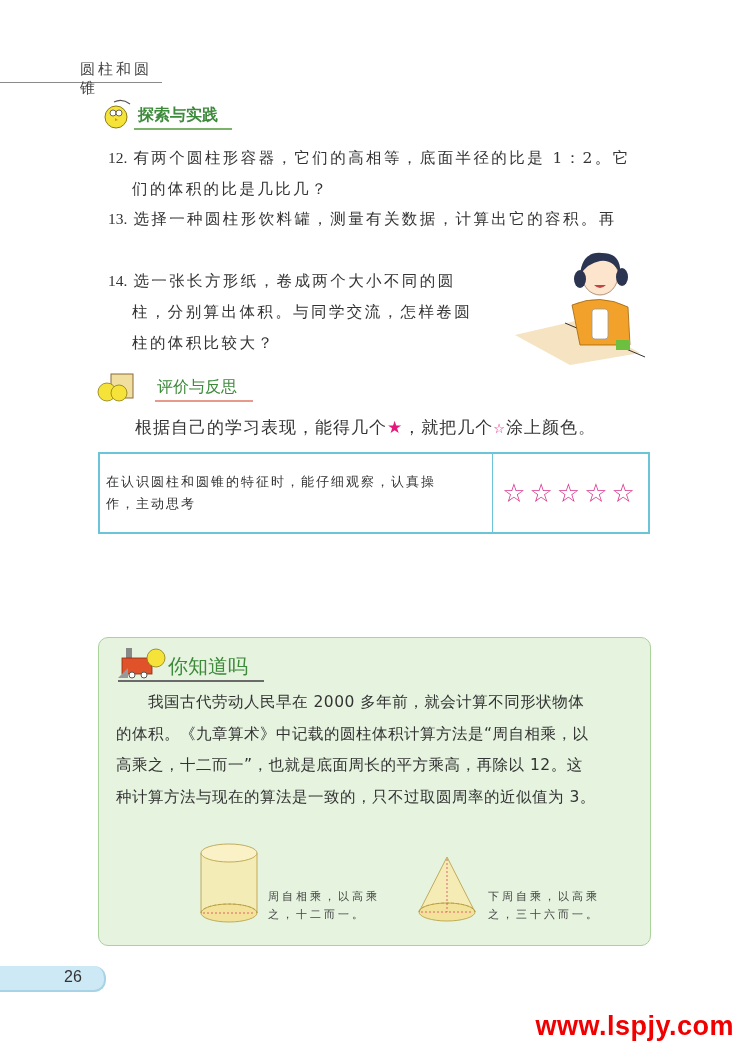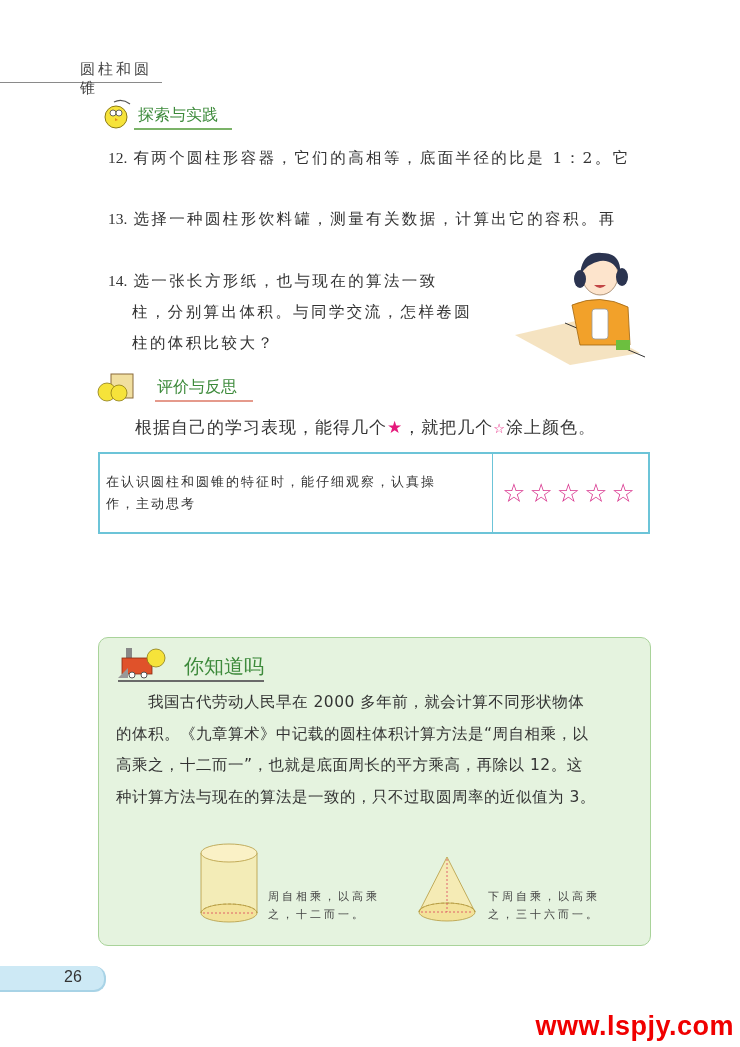--- a/index.html
+++ b/index.html
@@ -38,33 +38,34 @@
 </div>
 
 <div class="abs sec-head" style="left:100px; top:98px;">
   <svg width="34" height="32" viewBox="0 0 34 32">
     <ellipse cx="16" cy="19" rx="11" ry="11" fill="#f6e33a" stroke="#8c7b15" stroke-width="1"></ellipse>
     <circle cx="13" cy="15" r="3" fill="#fff" stroke="#444" stroke-width="0.8"></circle>
     <circle cx="19" cy="15" r="3" fill="#fff" stroke="#444" stroke-width="0.8"></circle>
     <path d="M14 4 Q22 0 30 6" stroke="#555" fill="none" stroke-width="1.2"></path>
     <path d="M15 20 l3 2 l-3 1z" fill="#e08a1e"></path>
   </svg>
-  <div class="underline-green" style="display:flex; align-items:flex-end; padding-left:2px; width:96px;">
+  <div class="underline-green" style="display:flex; align-items:flex-end; padding-left:2px; width:96px;font-weight:bold;">
     <span class="sec-title">探索与实践</span>
   </div>
 </div>
 
 <div class="abs q" style="top:142px; width:540px;">
   <span class="num">12.</span><span>有两个圆柱形容器，它们的高相等，底面半径的比是 1：2。它</span>
+  <span class="indent">们的体积的比是几比几？</span>
 </div>
 <div class="abs q" style="top:203px; width:540px;">
   <span class="num">13.</span><span>选择一种圆柱形饮料罐，测量有关数据，计算出它的容积。再</span>
 </div>
 <div class="abs q" style="top:265px; width:400px;">
-  <span class="num">14.</span><span>选一张长方形纸，也与现在的算法一致</span>
+  <span class="num">14.</span><span>选一张长方形纸，卷成两个大小不同的圆</span>
   <span class="indent">柱，分别算出体积。与同学交流，怎样卷圆</span>
   <span class="indent">柱的体积比较大？</span>
 </div>
 
 <svg class="abs" style="left:510px; top:245px;" width="135" height="120" viewBox="0 0 135 120">
   <polygon points="5,90 70,75 130,108 60,120" fill="#f3dcb2" opacity="0.8"></polygon>
   <line x1="55" y1="78" x2="135" y2="112" stroke="#333" stroke-width="1"></line>
   <path d="M62 60 Q90 48 118 62 L120 100 L70 100 Z" fill="#f2a12a" stroke="#a0650e" stroke-width="0.8"></path>
   <rect x="106" y="95" width="14" height="10" fill="#6cbf3f"></rect>
   <ellipse cx="90" cy="30" rx="18" ry="20" fill="#fde4cc" stroke="#7a5a3a" stroke-width="0.6"></ellipse>
@@ -96,21 +97,21 @@
     <td class="desc">
       <div>在认识圆柱和圆锥的特征时，能仔细观察，认真操</div>
       <div>作，主动思考</div>
     </td>
     <td class="stars">☆☆☆☆☆</td>
   </tr>
 </tbody>
   </table>
 
 <div class="abs box"></div>
-<div class="abs" style="left:118px; top:644px; display:flex; align-items:flex-end; border-bottom:2px solid #6a6a6a; width:146px;gap:16px;">
+<div class="abs" style="left:118px; top:644px; display:flex; align-items:flex-end; border-bottom:2px solid #6a6a6a; width:146px;">
   <svg width="50" height="36" viewBox="0 0 50 36">
     <rect x="8" y="4" width="6" height="12" fill="#888"></rect>
     <rect x="4" y="14" width="30" height="16" fill="#e0522a" stroke="#8a2a10" stroke-width="0.8"></rect>
     <polygon points="0,34 10,24 10,34" fill="#999"></polygon>
     <circle cx="14" cy="31" r="3" fill="#fff" stroke="#555"></circle>
     <circle cx="26" cy="31" r="3" fill="#fff" stroke="#555"></circle>
     <ellipse cx="38" cy="14" rx="9" ry="9" fill="#f6e33a" stroke="#8c7b15" stroke-width="0.8"></ellipse>
   </svg>
   <span class="box-title">你知道吗</span>
 </div>

